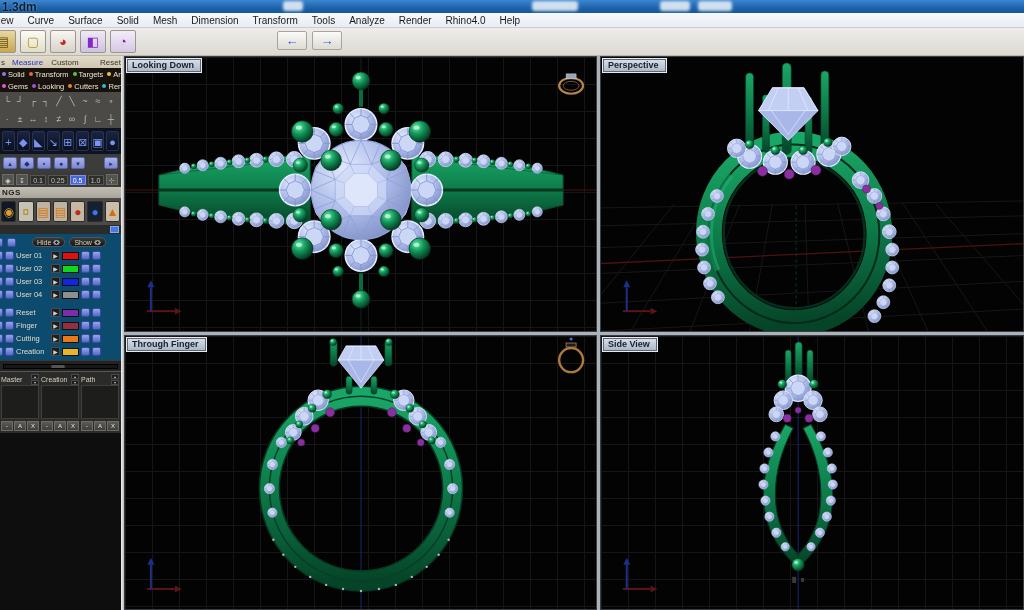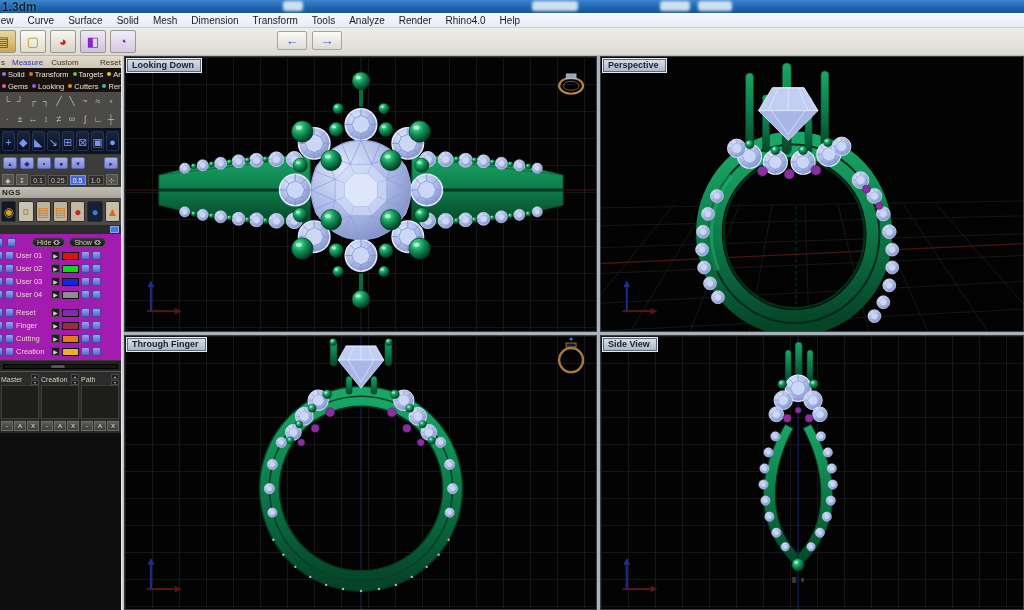--- a/index.html
+++ b/index.html
@@ -82,21 +82,21 @@
     font-size:8px;font-weight:bold;line-height:11px;padding-left:2px;flex:none;letter-spacing:.5px;}
   .iconsE{height:27px;background:#4c4a46;flex:none;display:flex;align-items:center;gap:2px;padding:0 1px;}
   .icE{width:20px;height:21px;border:1px solid #2e2c28;border-radius:2px;font-size:12px;
     display:flex;align-items:center;justify-content:center;}
   .e1{background:#101826;color:#d8a030;} .e2{background:#c6c2b6;color:#b08a18;}
   .e3,.e4{background:#bcb49e;color:#d87818;} .e5{background:#c4b8a4;color:#c02818;}
   .e6{background:#16202e;color:#3a78e8;} .e7{background:#c8beaa;color:#d86a10;}
   .thinrow{height:9px;background:#2b2b2a;flex:none;display:flex;justify-content:flex-end;align-items:center;padding-right:2px;}
   .bluebox{width:9px;height:7px;background:#4a7ae0;border:1px solid #8aa8f0;}
 
-  .layers{background:#a21caf;flex:none;padding:1px 0 2px 0;}
+  .layers{background:#0c4a6e;flex:none;padding:1px 0 2px 0;}
   .lhdr{height:14px;display:flex;align-items:center;gap:4px;}
   .lrow{height:13px;display:flex;align-items:center;gap:2px;}
   .lgap{height:5px;}
   .cropbtn{width:9px;height:9px;background:linear-gradient(#9aa6e6,#5568c8);border:1px solid #3a4aa8;border-radius:2px;flex:none;}
   .cropbtn.half{width:5px;margin-left:-2px;}
   .lname{width:33px;font-size:7.5px;color:#e0d8c6;white-space:nowrap;overflow:hidden;}
   .lplay{width:9px;height:9px;background:#1e1e1e;border:1px solid #4a4a4a;color:#cfcfcf;
     font-size:6px;line-height:8px;text-align:center;flex:none;}
   .swatch{width:17px;height:8px;border:1px solid #111;flex:none;}
   .pill{height:10px;border-radius:5px;background:linear-gradient(#3a3a3a,#141414);

